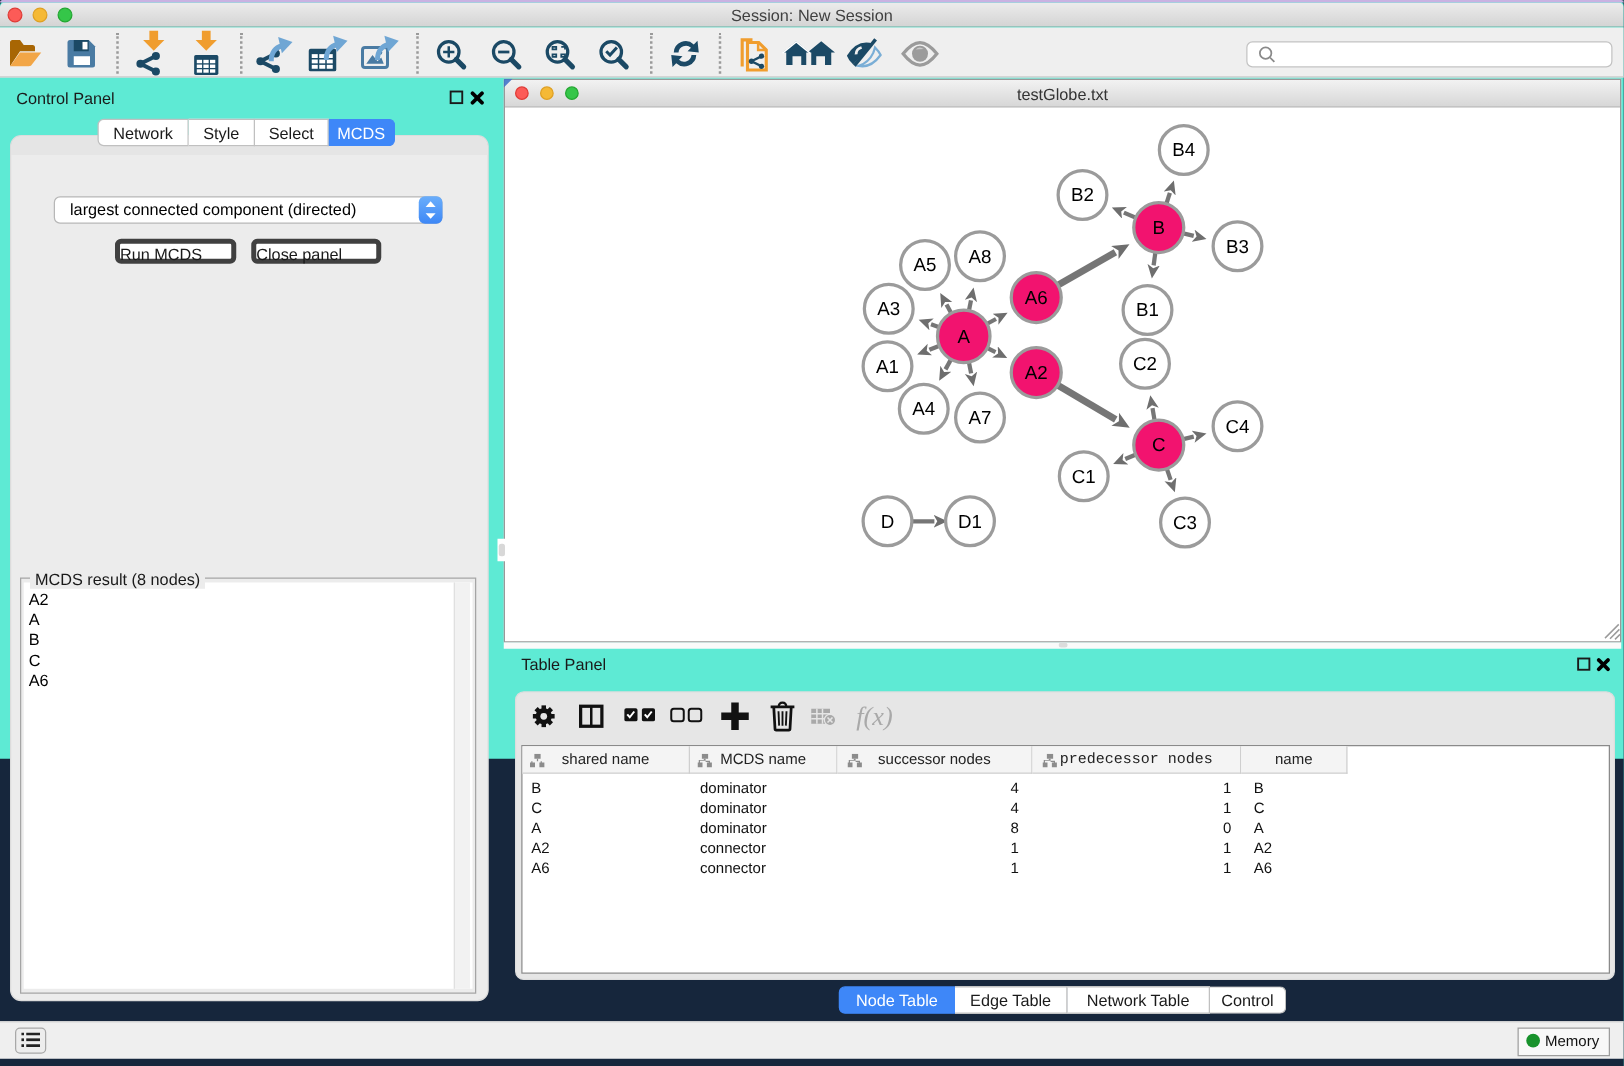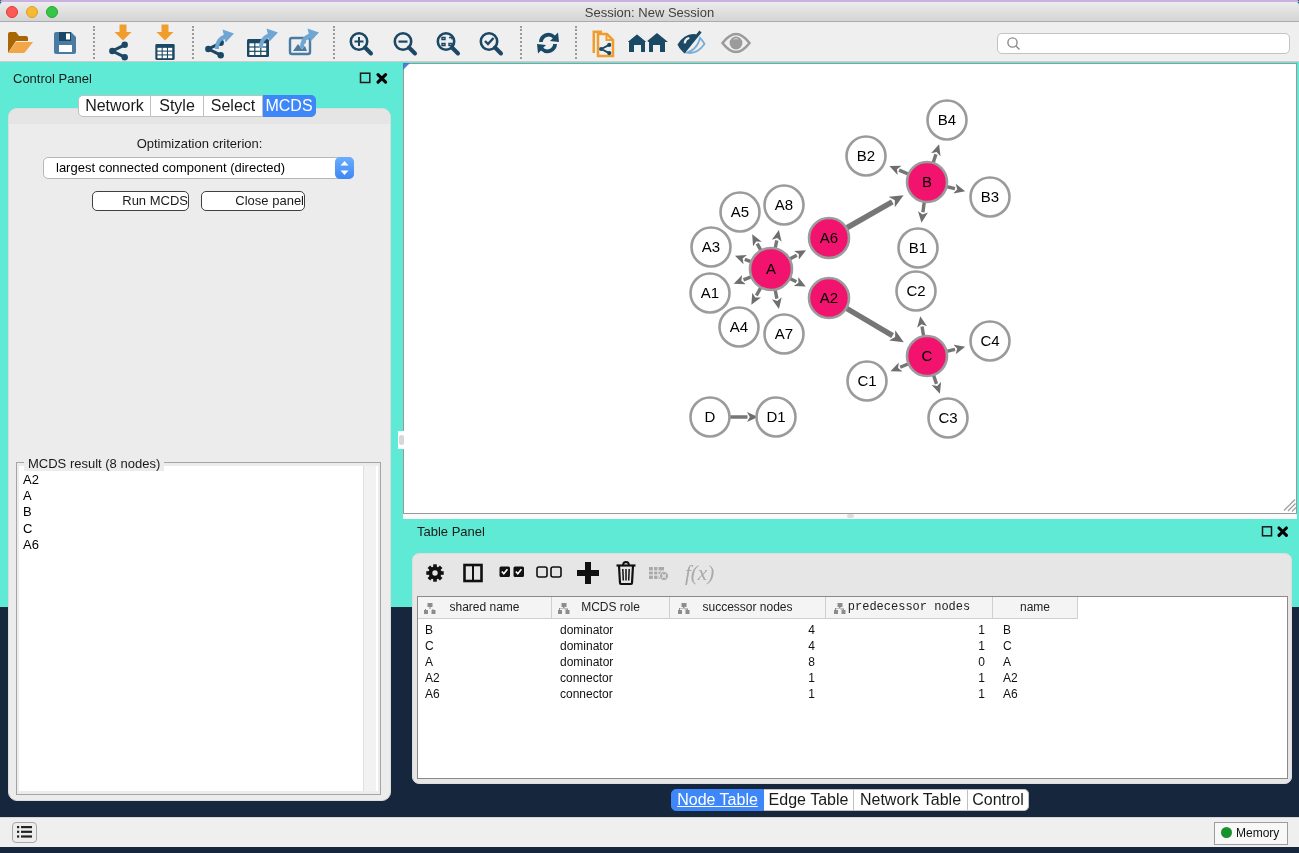--- a/index.html
+++ b/index.html
@@ -16,36 +16,36 @@
 #titlebar .t3 { left:46px; background:#35c649; border:1px solid #24a732; }
 #titletext { position:absolute; top:3px; width:100%; text-align:center; font-size:13px; color:#404040; }
 #toolbar { position:absolute; left:0; top:22px; width:1299px; height:40px; background:#efefef;
   border-bottom:1px solid #cccccc; }
 .sep { position:absolute; top:4px; height:33px; width:0; border-left:2px dotted #9a9a9a; }
 #searchbox { position:absolute; left:997px; top:33px; width:293px; height:21px; background:#ffffff;
   border:1px solid #c3c3c3; border-radius:5px; }
 
 
 #cp-title { position:absolute; left:13px; top:71px; font-size:13px; color:#1a1a1a; }
-.seg { position:absolute; display:flex; font-size:16px; z-index:2; }
+.seg { position:absolute; display:flex; font-size:13px; z-index:2; }
 .seg > div { background:#ffffff; border:1px solid #c0c0c0; border-left:none; color:#1a1a1a;
   display:flex; align-items:center; justify-content:center; height:22px; }
 .seg > div:first-child { border-left:1px solid #c0c0c0; border-radius:5px 0 0 5px; }
 .seg > div:last-child { border-radius:0 5px 5px 0; }
 .seg > div.sel { background:#3e87f8; border-color:#3e87f8; color:#ffffff; }
 #cp-inner { position:absolute; left:8px; top:108px; width:383px; height:693px; background:#ececec;
   border:1px solid #dcdcdc; border-radius:9px; }
 #cp-band { position:absolute; left:9px; top:109px; width:381px; height:15px; background:#e5e5e5; border-radius:8px 8px 0 0; }
 #opt-label { position:absolute; left:0; top:136px; width:399px; text-align:center; font-size:13px; color:#1a1a1a; }
 #dropdown { position:absolute; left:43px; top:157px; width:311px; height:22px; background:#ffffff;
   border:1px solid #b7b7b7; border-radius:5px; font-size:13px; color:#000; line-height:20px; padding-left:12px; }
 #dropdown .step { position:absolute; right:-1px; top:-1px; width:19px; height:22px; border-radius:5px;
   background:linear-gradient(#6aaefb,#3d87f6); }
-.btn { position:absolute; height:20px; background:#ffffff; border:1px solid #404040; border-radius:5px;
-  font-size:13px; color:#1a1a1a; text-align:right; line-height:18px; }
+.btn { position:absolute; height:20px; background:#ffffff; border:4px solid #404040; border-radius:5px;
+  font-size:13px; color:#1a1a1a; text-align:left; line-height:18px; }
 #mcds-group { position:absolute; left:16px; top:462px; width:365px; height:333px; border:1px solid #a5a5a5; }
 #mcds-label { position:absolute; left:24px; top:456px; background:#ececec; padding:0 4px; font-size:13px; color:#1a1a1a; }
 #mcds-list { position:absolute; left:19px; top:466px; width:359px; height:325px; background:#ffffff; }
 #mcds-list .scroll { position:absolute; right:2px; top:0; width:13px; height:100%; background:#f2f2f2; border-left:1px solid #e0e0e0;}
 #mcds-list pre { font-family:"Liberation Sans",sans-serif; font-size:13px; color:#000; line-height:16.2px; padding:6px 0 0 4px; }
 
 
 #netwin { position:absolute; left:403px; top:63px; width:894px; height:451px; background:#ffffff;
   border:1px solid #999999; }
 #nettitle { position:absolute; left:0; top:0; width:892px; height:22px; z-index:2;
@@ -237,41 +237,46 @@
 
   <div id="cp-title">Control Panel</div>
   <div class="seg" style="left:78px; top:95px;">
     <div style="width:73px;">Network</div>
       <div style="width:53px;">Style</div>
     <div style="width:59px;">Select</div>
       <div class="sel" style="width:53px;">MCDS</div>
   </div>
   <div id="cp-inner"></div>
   <div id="cp-band"></div>
-  <div id="opt-label">Optimization criterion:</div>
   <div id="dropdown">largest connected component (directed)<span class="step">
         <svg width="19" height="22" viewBox="0 0 19 22" style="position:absolute;left:0;top:0;">
           <path d="M5.5,8.5 L9.5,4 L13.5,8.5 z" fill="#fff"></path>
           <path d="M5.5,13.5 L9.5,18 L13.5,13.5 z" fill="#fff"></path>
         </svg>
       </span></div>
   <div class="btn" style="left:92px; top:191px; width:97px;">Run MCDS</div>
   <div class="btn" style="left:201px; top:191px; width:104px;">Close panel</div>
   <div id="mcds-group"></div>
   <div id="mcds-list">
       <div class="scroll"></div>
       <pre>A2
 A
 B
 C
 A6</pre>
     </div>
   <div id="mcds-label">MCDS result (8 nodes)</div>
 
   <div id="netwin">
+    <div id="nettitle">
+      <div class="tl t1"></div>
+        <div class="tl t2"></div>
+        <div class="tl t3"></div>
+      <div class="txt">testGlobe.txt</div>
+    </div>
     <svg id="graph" width="894" height="449" viewBox="0 0 894 449" style="position:absolute; left:-1px; top:-1px;" font-family="Liberation Sans, sans-serif">
       <defs>
         <marker id="a" markerWidth="12" markerHeight="11" refX="0.5" refY="5" orient="auto" markerUnits="userSpaceOnUse">
           <path d="M0,0 L11,5 L0,10 L2.8,5 z" fill="#6e6e6e"></path>
         </marker>
         <marker id="at" markerWidth="14" markerHeight="13" refX="0.5" refY="6" orient="auto" markerUnits="userSpaceOnUse">
           <path d="M0,0 L13.5,6 L0,12 L3.4,6 z" fill="#6e6e6e"></path>
         </marker>
       </defs>
       <g stroke="#767676">
@@ -412,21 +417,21 @@
   </div>
   <div id="tbl">
     <div class="hdr" style="left:0; width:134px;"><svg class="ticn" width="12" height="11" viewBox="0 0 12 11" style="position:absolute;left:6px;top:6px;">
           <g fill="#8c8c8c">
             <rect x="3.5" y="0" width="5" height="4"></rect>
             <rect x="0" y="7" width="4" height="4"></rect>
             <rect x="7.5" y="7" width="4" height="4"></rect>
             <path d="M5.5,4 h1 v2 h-4.5 v1.5 h-1 v-1.5 h4.5 z M6.5,6 h3 v1.5 h-1 v-1.5 z"></path>
           </g>
         </svg>shared name</div>
-    <div class="hdr" style="left:134px; width:118px;">MCDS role</div>
+    <div class="hdr" style="left:134px; width:118px;">MCDS name</div>
       <svg width="12" height="11" viewBox="0 0 12 11" style="position:absolute;left:140px;top:6px;">
         <g fill="#8c8c8c">
           <rect x="3.5" y="0" width="5" height="4"></rect>
           <rect x="0" y="7" width="4" height="4"></rect>
           <rect x="7.5" y="7" width="4" height="4"></rect>
           <path d="M5,4 h1.5 v1.5 h-4.5 v2 h-1 v-2.5 h4 z M6.5,5.5 h3.5 v2 h-1 v-1 h-2.5 z"></path>
         </g>
       </svg>
     <div class="hdr" style="left:252px; width:156px;">successor nodes</div>
       <svg width="12" height="11" viewBox="0 0 12 11" style="position:absolute;left:260px;top:6px;">
@@ -467,21 +472,21 @@
     <div class="cell num" style="left:408px; top:57px; width:159px;">0</div>
     <div class="cell num" style="left:408px; top:73px; width:159px;">1</div>
     <div class="cell num" style="left:408px; top:89px; width:159px;">1</div>
     <div class="cell" style="left:585px; top:25px;">B</div>
     <div class="cell" style="left:585px; top:41px;">C</div>
     <div class="cell" style="left:585px; top:57px;">A</div>
     <div class="cell" style="left:585px; top:73px;">A2</div>
     <div class="cell" style="left:585px; top:89px;">A6</div>
   </div>
   <div class="seg" style="left:671px; top:789px;">
-    <div class="sel" style="width:93px;text-decoration:underline;">Node Table</div>
+    <div class="sel" style="width:93px;">Node Table</div>
       <div style="width:90px;">Edge Table</div>
     <div style="width:114px;">Network Table</div>
       <div style="width:61px;">Control</div>
   </div>
 
   <div id="statusbar"></div>
   <div id="listbtn">
       <svg width="15" height="12" viewBox="0 0 15 12" style="position:absolute;left:4px;top:3px;" fill="#222">
         <rect x="0" y="0" width="2.2" height="2.2"></rect>
         <rect x="4" y="0" width="11" height="2.2"></rect>

